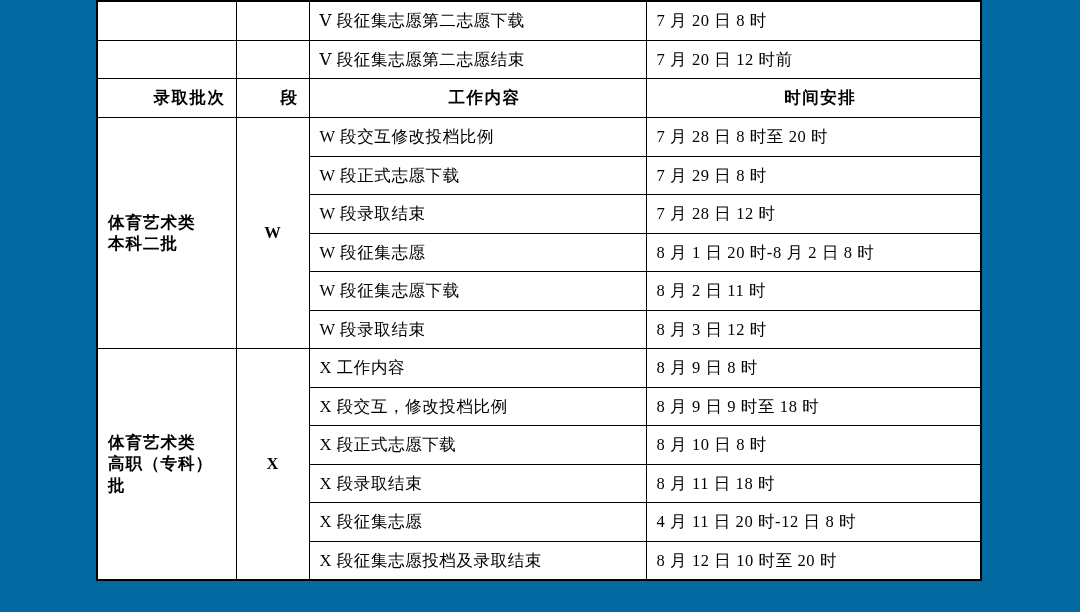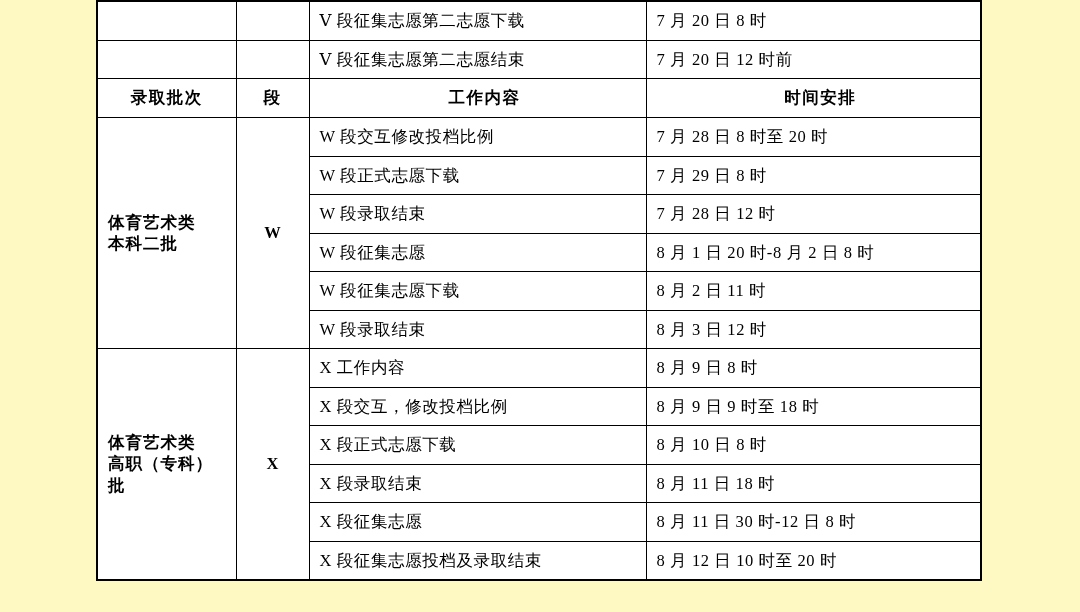--- a/index.html
+++ b/index.html
@@ -11,21 +11,21 @@
     width: 1080px;
     height: 612px;
     font-family: "Liberation Serif", "DejaVu Serif", serif;
     color: #000000;
     overflow: hidden;
   }
   .page {
     position: relative;
     width: 1080px;
     height: 612px;
-    background: #fef9c3;
+    background: #0369a1;
   }
   table.schedule {
     position: absolute;
     left: 96px;
     top: 0px;
     width: 884px;
     border-collapse: collapse;
     table-layout: fixed;
   }
   table.schedule td {
@@ -68,21 +68,21 @@
   .header-row td {
     font-weight: bold;
     text-align: center;
     letter-spacing: 1.5px;
   }
   .header-row td.cell-work,
   .header-row td.cell-time {
     text-align: center;
     padding-left: 24px;
   }
-  .row-tall td { height: 38px; }
+  .row-tall td { height: 38px; text-align: right; }
   .row-std td { height: 37.5px; }
   .empty-cell { background: #ffffff; }
 </style>
 </head>
 <body>
 
 <div class="page">
   <table class="schedule">
     <colgroup>
       <col class="c-batch">
@@ -158,21 +158,21 @@
       <tr class="row-std">
         <td class="cell-work">X 段正式志愿下载</td>
         <td class="cell-time">8 月 10 日 8 时</td>
       </tr>
       <tr class="row-std">
         <td class="cell-work">X 段录取结束</td>
         <td class="cell-time">8 月 11 日 18 时</td>
       </tr>
       <tr class="row-std">
         <td class="cell-work">X 段征集志愿</td>
-        <td class="cell-time">8 月 11 日 30 时-12 日 8 时</td>
+        <td class="cell-time">4 月 11 日 20 时-12 日 8 时</td>
       </tr>
       <tr class="row-std">
         <td class="cell-work">X 段征集志愿投档及录取结束</td>
         <td class="cell-time">8 月 12 日 10 时至 20 时</td>
       </tr>
     </tbody>
   </table>
 </div>
 
 </body></html>

